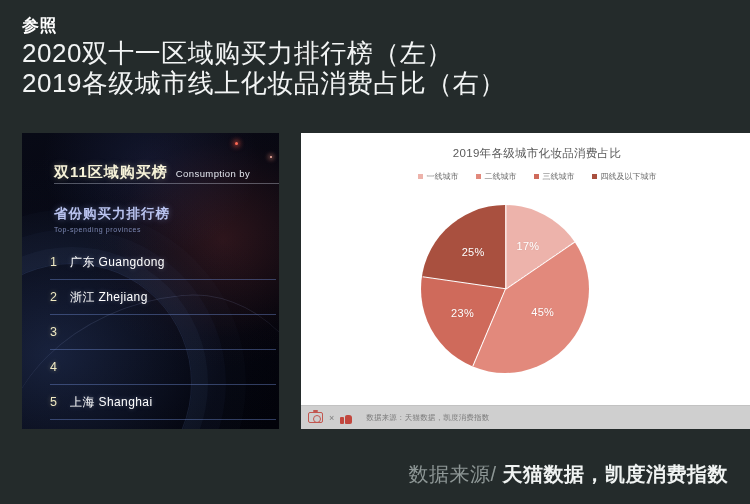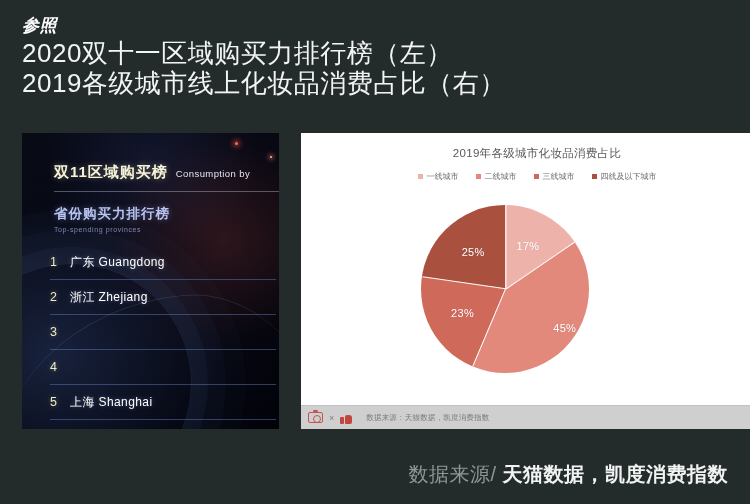--- a/index.html
+++ b/index.html
@@ -14,21 +14,20 @@
   }
 
   
   #header { position: absolute; left: 22px; top: 14px; }
   #header .eyebrow {
     font-size: 17px;
     font-weight: bold;
     color: #ffffff;
     letter-spacing: 0.5px;
     line-height: 24px;
-    font-style: italic;
   }
   #header .title-line {
     font-size: 26px;
     color: #f2f4f4;
     line-height: 30px;
     letter-spacing: 0.5px;
     font-weight: normal;
   }
 
   
@@ -69,21 +68,21 @@
   #left-panel .glow-dot2 {
     position: absolute; width: 2px; height: 2px; border-radius: 50%;
     background: #ffb9a8; box-shadow: 0 0 4px 2px rgba(255,150,130,0.40);
     left: 248px; top: 23px;
   }
 
   
   #lp-head {
     position: absolute; left: 32px; top: 30px; right: 0;
     display: flex; align-items: baseline; gap: 8px;
-    padding-bottom: 9px;
+    padding-bottom: 1px;
     border-bottom: 1px solid rgba(220,225,240,0.35);
     width: 228px;
   }
   #lp-head .cn {
     font-size: 15px; font-weight: bold; color: #f6f2d8;
     letter-spacing: 1px; text-shadow: 0 0 6px rgba(240,235,190,0.35);
   }
   #lp-head .en {
     font-size: 9.5px; color: #e3e6ee; letter-spacing: 0.4px; white-space: nowrap;
   }
@@ -270,21 +269,21 @@
         <span class="legend-swatch" style="background: rgb(169, 80, 63);"></span>
         <span class="legend-label">四线及以下城市</span>
       </div>
     </div>
 
   <div id="pie-wrap">
     <div id="pie" style="background: conic-gradient(rgb(237, 179, 171) 0deg, rgb(237, 179, 171) 55.64deg, rgb(226, 137, 124) 55.64deg, rgb(226, 137, 124) 202.91deg, rgb(207, 106, 91) 202.91deg, rgb(207, 106, 91) 278.18deg, rgb(169, 80, 63) 278.18deg, rgb(169, 80, 63) 360deg);"></div>
   <div class="pie-sep" style="transform: rotate(180deg);"></div>
       <div class="slice-label" style="left: 107px; top: 40.9104px;">17%</div>
       <div class="pie-sep" style="transform: rotate(235.636deg);"></div>
-      <div class="slice-label" style="left: 121.716px; top: 123px; margin-left: 22px;">45%</div>
+      <div class="slice-label" style="left: 121.716px; top: 107px;">45%</div>
       <div class="pie-sep" style="transform: rotate(382.909deg);"></div>
       <div class="slice-label" style="left: 41.5773px; top: 107.957px;">23%</div>
       <div class="pie-sep" style="transform: rotate(458.182deg);"></div>
       <div class="slice-label" style="left: 52.0952px; top: 47.1799px;">25%</div>
     </div>
 
   <div id="rp-footer">
     <span class="cam-icon"></span>
     <span class="times-glyph">×</span>
     <span class="thumb-icon"></span>

